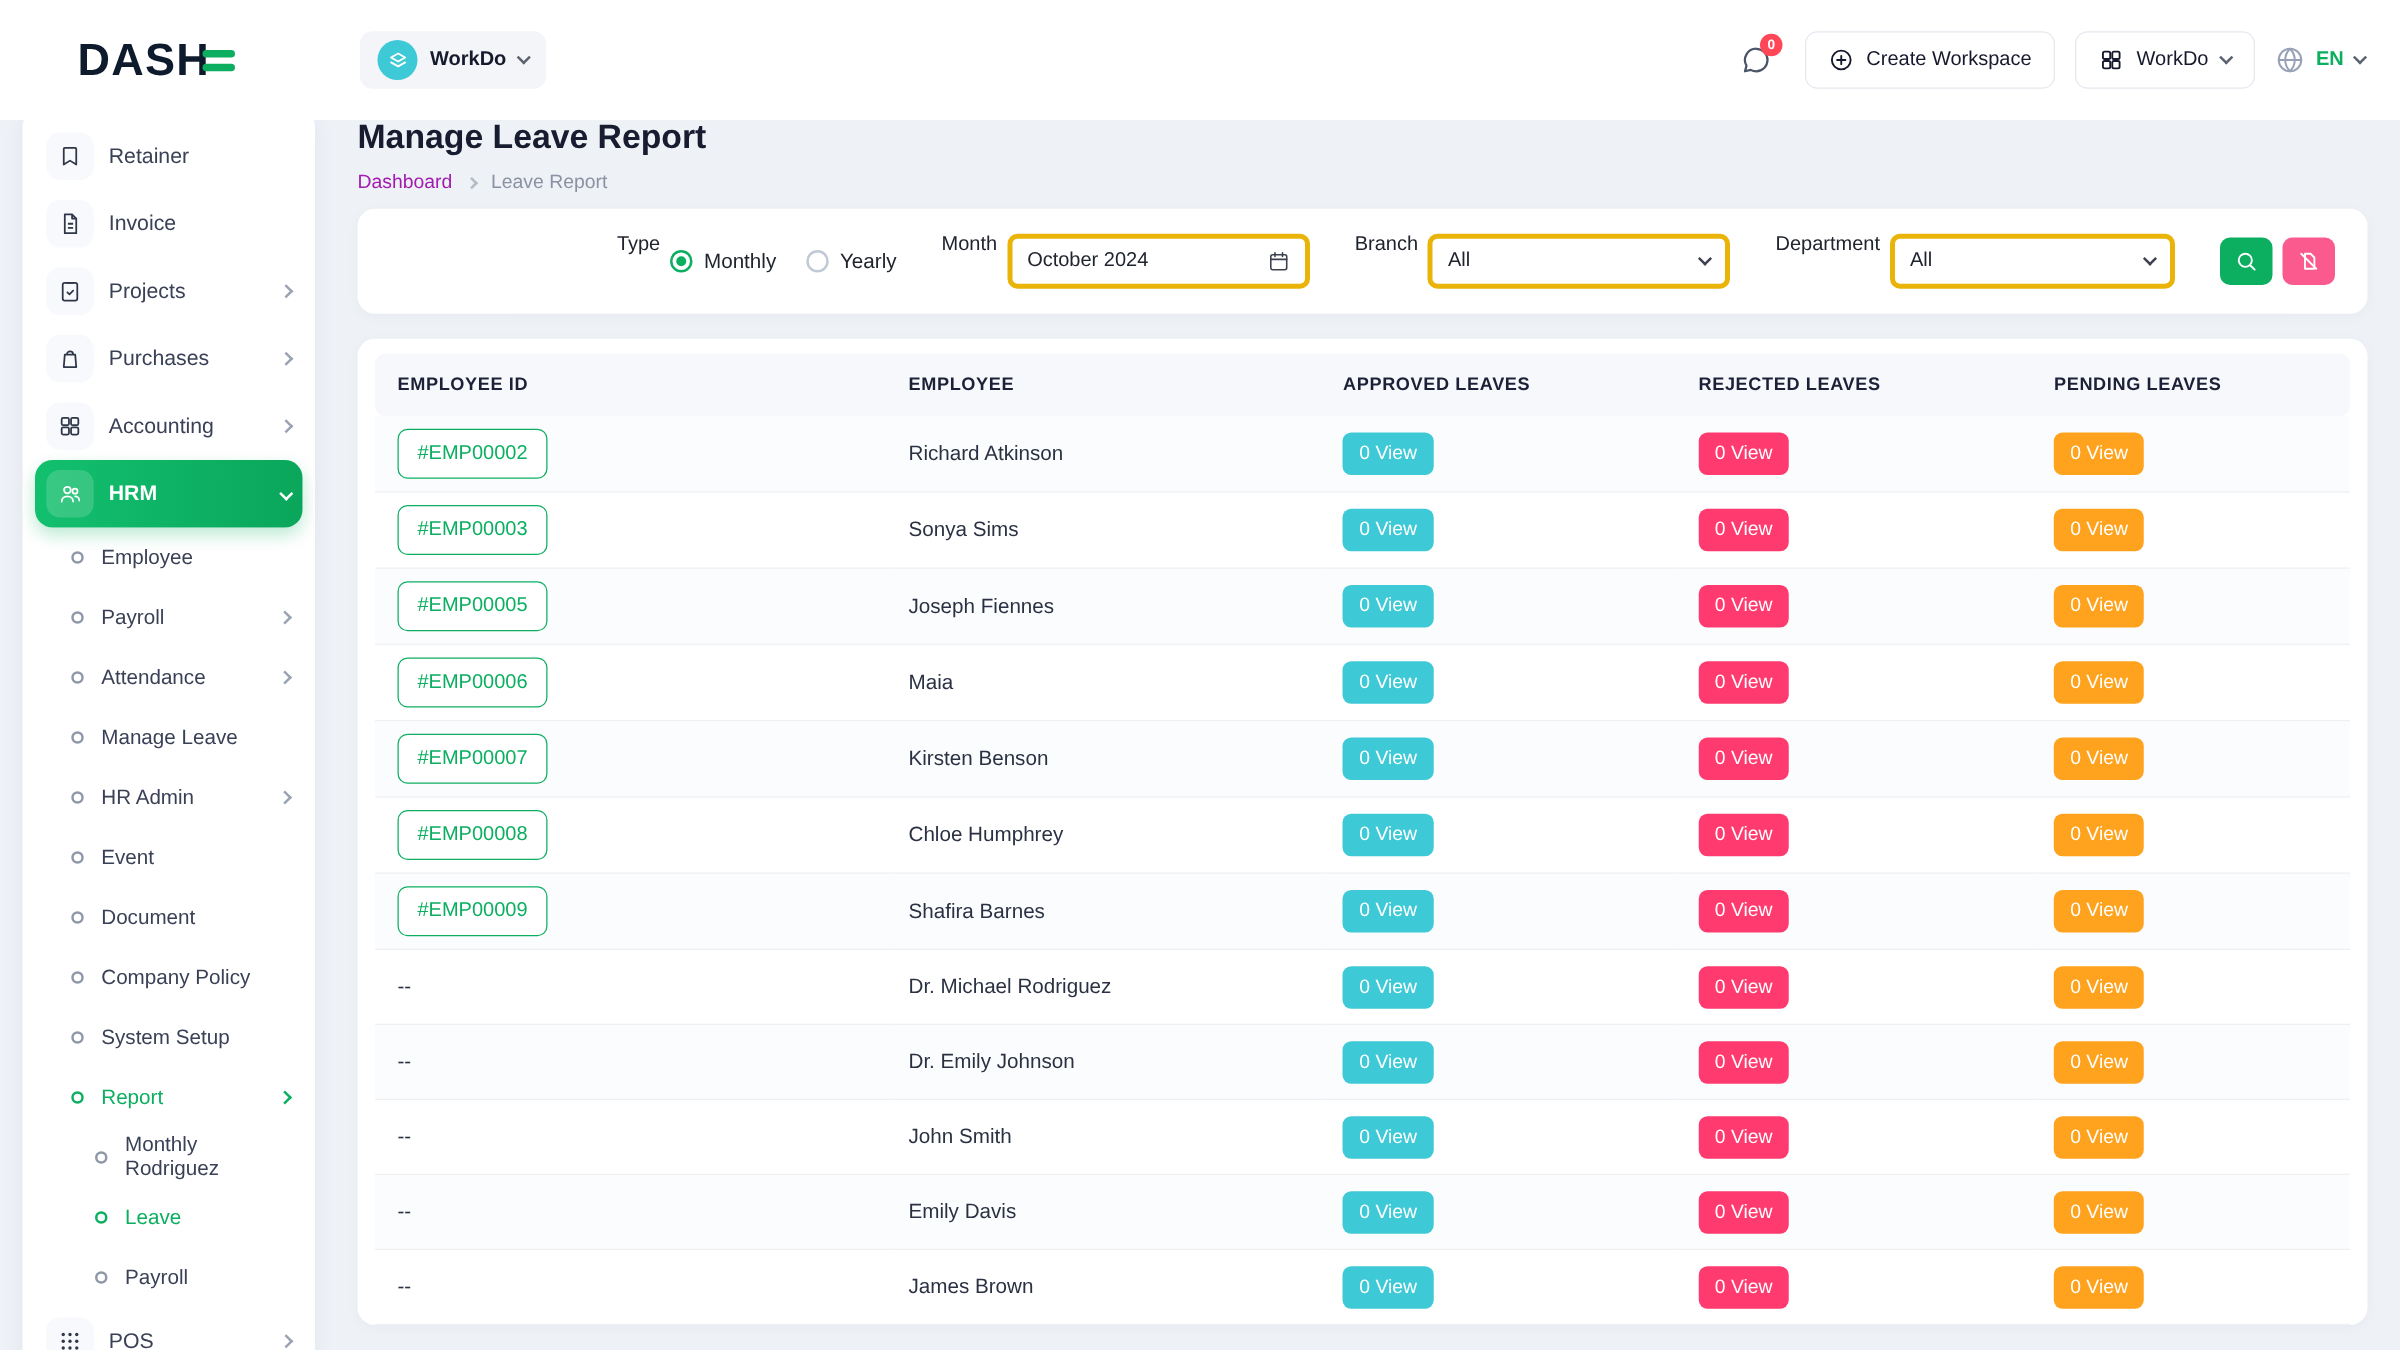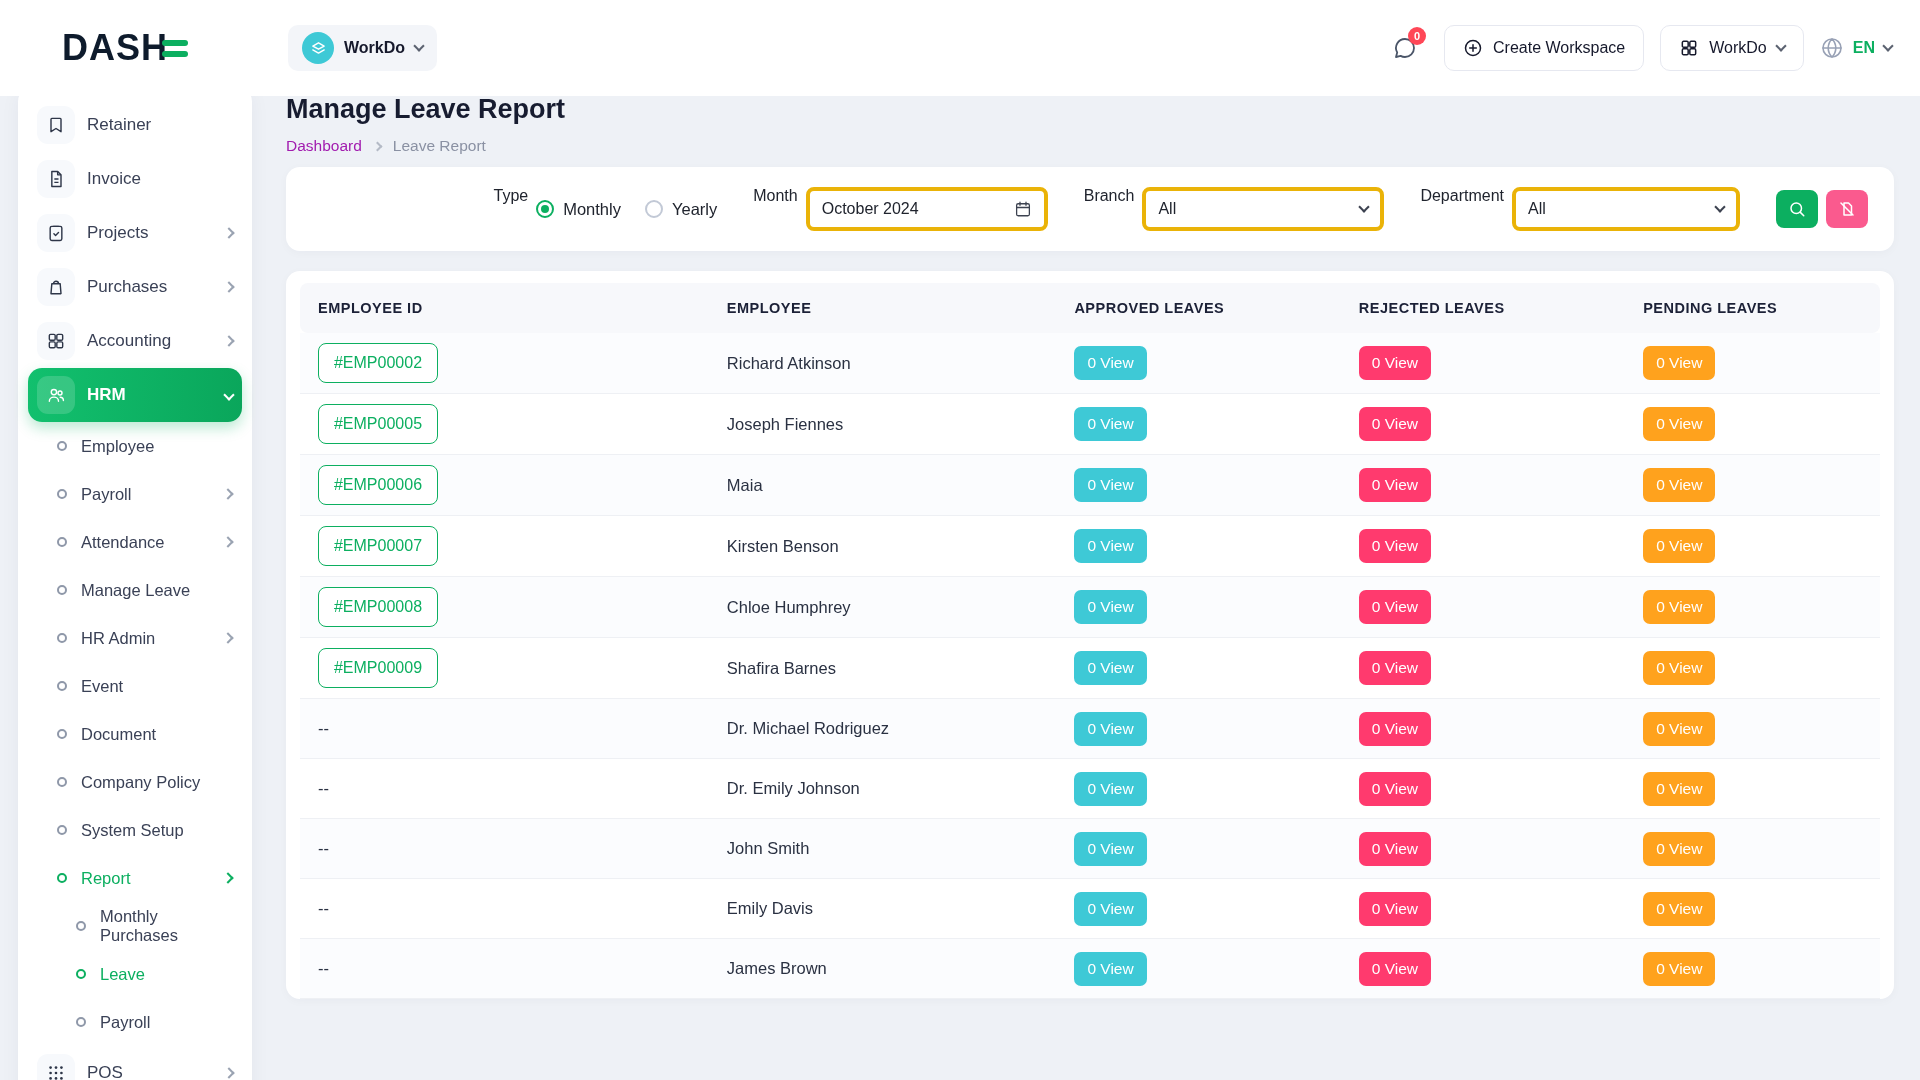--- a/index.html
+++ b/index.html
@@ -323,21 +323,21 @@
   </div>
 
   <div class="nav-sub green">
     <span class="ring"></span>
     <span>Report</span>
     <span class="chev"></span>
   </div>
 
   <div class="nav-sub lvl2">
     <span class="ring"></span>
-    <span>Monthly Purchases</span>
+    <span>Monthly Rodriguez</span>
   </div>
 
   <div class="nav-sub lvl2 green">
     <span class="ring"></span>
     <span>Leave</span>
   </div>
 
   <div class="nav-sub lvl2">
     <span class="ring"></span>
     <span>Payroll</span>
@@ -452,20 +452,27 @@
       </thead>
       <tbody>
         <tr>
           <td><button class="emp-btn">#EMP00002</button></td>
           <td><span>Richard Atkinson</span></td>
           <td><span class="badge approved">0 View</span></td>
           <td><span class="badge rejected">0 View</span></td>
           <td><span class="badge pending">0 View</span></td>
         </tr>
         <tr>
+          <td><button class="emp-btn">#EMP00003</button></td>
+          <td><span>Sonya Sims</span></td>
+          <td><span class="badge approved">0 View</span></td>
+          <td><span class="badge rejected">0 View</span></td>
+          <td><span class="badge pending">0 View</span></td>
+        </tr>
+        <tr>
           <td><button class="emp-btn">#EMP00005</button></td>
           <td><span>Joseph Fiennes</span></td>
           <td><span class="badge approved">0 View</span></td>
           <td><span class="badge rejected">0 View</span></td>
           <td><span class="badge pending">0 View</span></td>
         </tr>
         <tr>
           <td><button class="emp-btn">#EMP00006</button></td>
           <td><span>Maia</span></td>
           <td><span class="badge approved">0 View</span></td>

